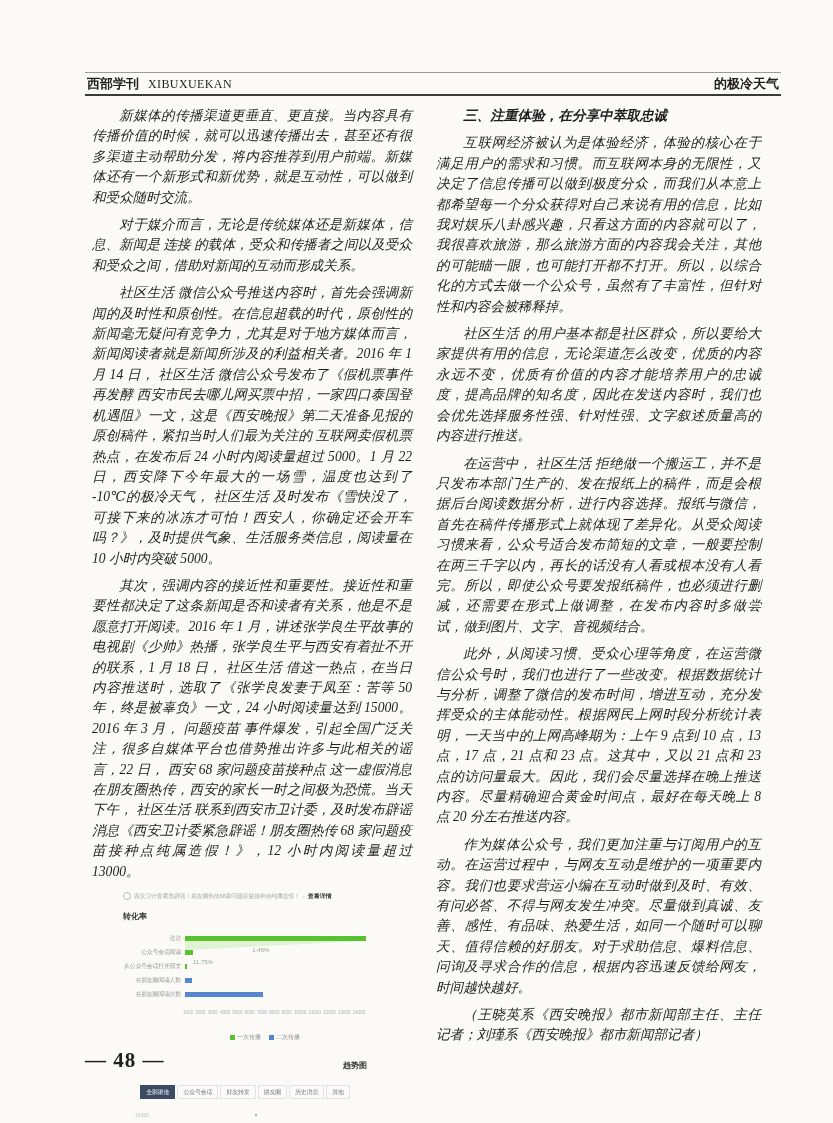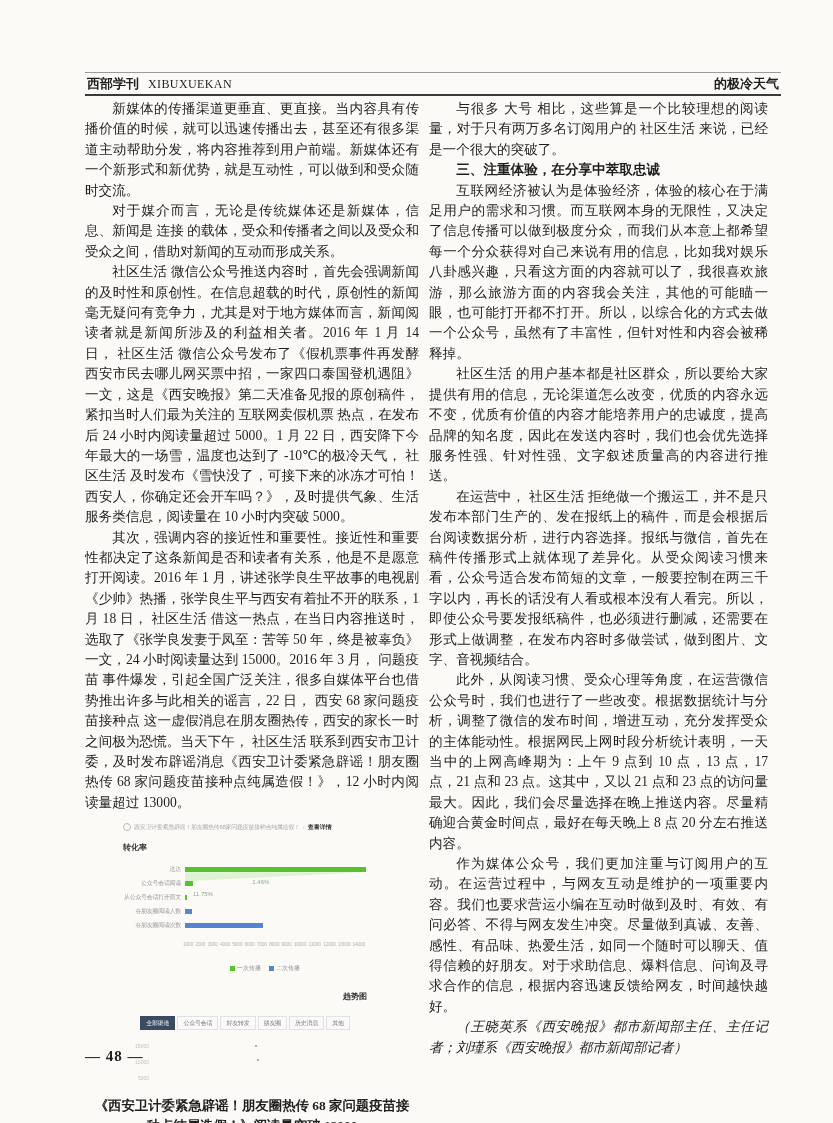--- a/index.html
+++ b/index.html
@@ -14,21 +14,21 @@
     position:absolute;left:85px;right:64px;top:72px;height:21px;
     border-top:1px solid #9a9a9a;border-bottom:2px solid #3a3a3a;
     display:flex;align-items:center;justify-content:space-between;padding:0 2px;
   }
   .h-left{font-size:13px;font-weight:bold;white-space:nowrap;}
   .h-en{font-weight:normal;font-size:12px;margin-left:9px;letter-spacing:.4px;}
   .h-right{font-size:13px;font-weight:bold;white-space:nowrap;}
 
   
   .col{position:absolute;top:99px;font-size:13.6px;line-height:20.4px;text-align:justify;}
-  .col p{margin:0;text-indent:2em;}
+  .col p{margin:7px;text-indent:2em;font-style:italic;}
   .col-left{left:85px;width:334px;}
   .col-right{left:429px;width:339px;}
   .r-heading{font-weight:bold;}
   .credit{margin-top:20px;font-style:italic;}
 
   
   .figure{
     margin:10px 0 0 38px;width:244px;text-align:left;
     font-family:"Liberation Sans","DejaVu Sans",sans-serif;color:#444;
     text-indent:0;
@@ -86,21 +86,21 @@
   .trend-dot{position:absolute;width:2px;height:2px;border-radius:50%;background:#9a9a9a;}
   .dot-1{left:132px;top:9px;}
   .dot-2{left:134px;top:23px;}
 
   .caption{
     margin:12px auto 0;width:322px;text-align:center;font-weight:bold;
     font-size:13.4px;line-height:20px;text-indent:0;
   }
 
   .page-num{
-    position:absolute;left:85px;top:1048px;font-size:15px;font-weight:bold;
+    position:absolute;left:85px;top:1048px;font-size:21px;font-weight:bold;
     letter-spacing:1px;white-space:nowrap;
   }
 </style>
 </head>
 <body>
 
 <div class="page">
 
   <div class="header">
     <div class="h-left">
@@ -206,21 +206,20 @@
       <div class="trend-ylabel" style="top: 0px;">15000</div>
           <div class="trend-ylabel" style="top: 16px;">10000</div>
           <div class="trend-ylabel" style="top: 32px;">5000</div>
         </div>
     </div>
 
     <div class="caption">《西安卫计委紧急辟谣！朋友圈热传 68 家问题疫苗接种点纯属造假！》阅读量突破 13000</div>
   </div>
 
   <div class="col col-right">
-    <p>与很多 大号 相比，这些算是一个比较理想的阅读量，对于只有两万多名订阅用户的 社区生活 来说，已经是一个很大的突破了。</p>
     <p class="r-heading">三、注重体验，在分享中萃取忠诚</p>
     <p>互联网经济被认为是体验经济，体验的核心在于满足用户的需求和习惯。而互联网本身的无限性，又决定了信息传播可以做到极度分众，而我们从本意上都希望每一个分众获得对自己来说有用的信息，比如我对娱乐八卦感兴趣，只看这方面的内容就可以了，我很喜欢旅游，那么旅游方面的内容我会关注，其他的可能瞄一眼，也可能打开都不打开。所以，以综合化的方式去做一个公众号，虽然有了丰富性，但针对性和内容会被稀释掉。</p>
     <p>社区生活 的用户基本都是社区群众，所以要给大家提供有用的信息，无论渠道怎么改变，优质的内容永远不变，优质有价值的内容才能培养用户的忠诚度，提高品牌的知名度，因此在发送内容时，我们也会优先选择服务性强、针对性强、文字叙述质量高的内容进行推送。</p>
     <p>在运营中， 社区生活 拒绝做一个搬运工，并不是只发布本部门生产的、发在报纸上的稿件，而是会根据后台阅读数据分析，进行内容选择。报纸与微信，首先在稿件传播形式上就体现了差异化。从受众阅读习惯来看，公众号适合发布简短的文章，一般要控制在两三千字以内，再长的话没有人看或根本没有人看完。所以，即使公众号要发报纸稿件，也必须进行删减，还需要在形式上做调整，在发布内容时多做尝试，做到图片、文字、音视频结合。</p>
     <p>此外，从阅读习惯、受众心理等角度，在运营微信公众号时，我们也进行了一些改变。根据数据统计与分析，调整了微信的发布时间，增进互动，充分发挥受众的主体能动性。根据网民上网时段分析统计表明，一天当中的上网高峰期为：上午 9 点到 10 点，13 点，17 点，21 点和 23 点。这其中，又以 21 点和 23 点的访问量最大。因此，我们会尽量选择在晚上推送内容。尽量精确迎合黄金时间点，最好在每天晚上 8 点 20 分左右推送内容。</p>
     <p>作为媒体公众号，我们更加注重与订阅用户的互动。在运营过程中，与网友互动是维护的一项重要内容。我们也要求营运小编在互动时做到及时、有效、有问必答、不得与网友发生冲突。尽量做到真诚、友善、感性、有品味、热爱生活，如同一个随时可以聊天、值得信赖的好朋友。对于求助信息、爆料信息、问询及寻求合作的信息，根据内容迅速反馈给网友，时间越快越好。</p>
     <p class="credit">（王晓英系《西安晚报》都市新闻部主任、主任记者；刘瑾系《西安晚报》都市新闻部记者）</p>
   </div>
 
   <div class="page-num">— 48 —</div>

